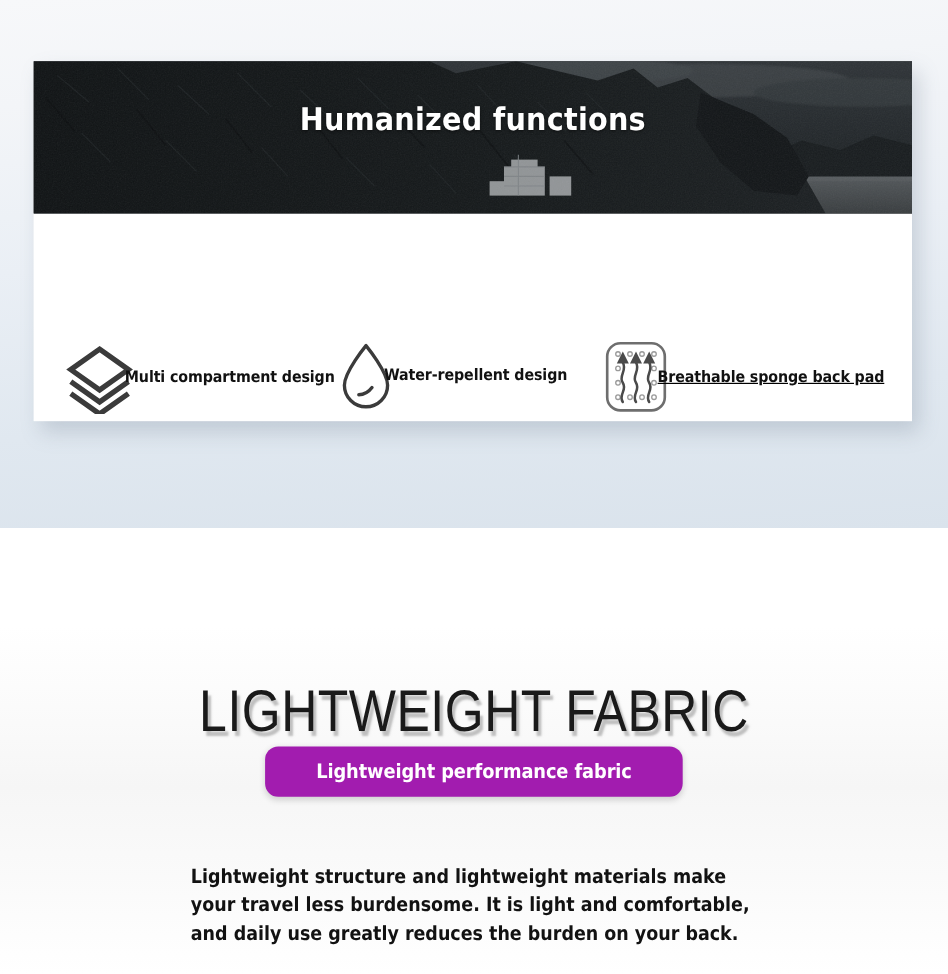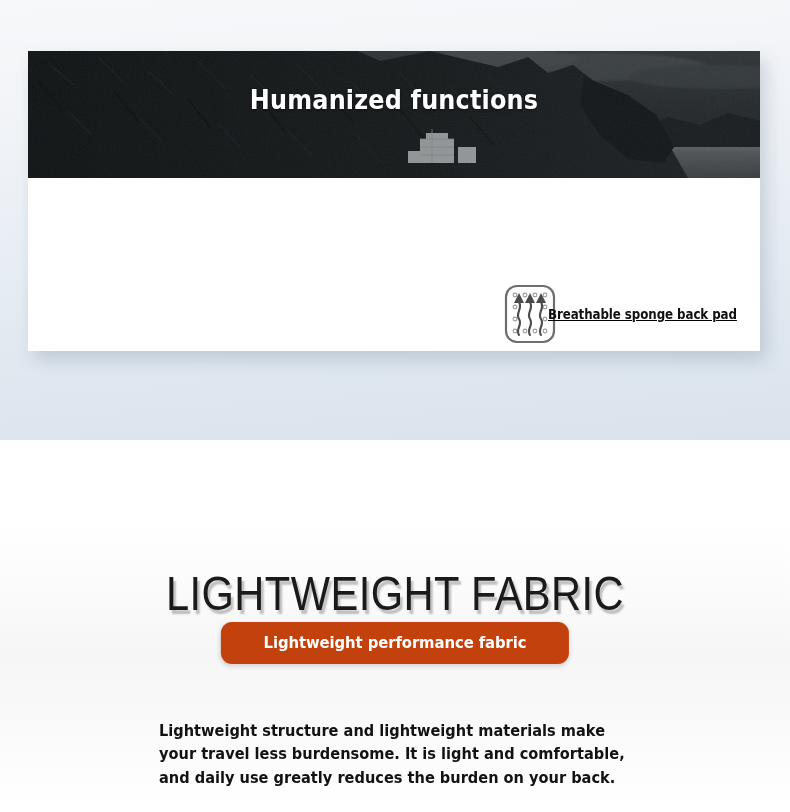--- a/index.html
+++ b/index.html
@@ -112,21 +112,21 @@
     transform: scaleX(0.85);
     letter-spacing: 0.5px;
     text-shadow: 3px 4px 2px rgba(140,140,140,0.55);
     white-space: nowrap;
   }
 
   .fabric-pill {
     position: absolute;
     left: 50%; top: 622px;
     transform: translateX(-50%);
-    background: #c2410c;
+    background: #a21caf;
     color: #ffffff;
     border-radius: 11px;
     padding: 11px 28px 12px 28px;
     font-size: 16.5px;
     font-weight: bold;
     font-family: "DejaVu Sans", sans-serif;
     letter-spacing: -0.1px;
     white-space: nowrap;
     box-shadow: 0 2px 5px rgba(0,0,0,0.16);
   }
@@ -230,21 +230,44 @@
 
           <rect width="732" height="127" filter="url(#grain)" fill="#888" opacity="0.5"></rect>
           <rect width="732" height="127" fill="#000" opacity="0.18"></rect>
         </svg>
 
         <div class="banner-title">Humanized functions</div>
       </div>
 
       <div class="feature-row">
 
-
+        <div class="feature-item feat-1">
+          <span class="feature-icon">
+            <svg width="62" height="62" viewBox="0 0 62 62">
+              <g fill="none" stroke="#3b3b3b" stroke-width="4.4" stroke-linejoin="miter">
+                <path d="M31 8 L55 25 L31 42 L7 25 Z"></path>
+                <path d="M7 35 L31 52 L55 35"></path>
+                <path d="M7 45 L31 62 L55 45"></path>
+              </g>
+            </svg>
+          </span>
+          <span class="feature-label">Multi compartment design</span>
+        </div>
+
+        <div class="feature-item feat-2">
+          <span class="feature-icon">
+            <svg width="50" height="60" viewBox="0 0 50 60">
+              <g fill="none" stroke="#3b3b3b" stroke-width="2.8" stroke-linejoin="round" stroke-linecap="round">
+                <path d="M25 5 C25 5 7 27 7 38 A18 18 0 0 0 43 38 C43 27 25 5 25 5 Z"></path>
+                <path d="M30 40 C27 44 23 46 19 46"></path>
+              </g>
+            </svg>
+          </span>
+          <span class="feature-label">Water-repellent design</span>
+        </div>
 
         <div class="feature-item feat-3">
           <span class="feature-icon">
             <svg width="56" height="62" viewBox="0 0 56 62">
               <rect x="4" y="3" width="48" height="56" rx="11" ry="11" fill="none" stroke="#6e6e6e" stroke-width="2.2"></rect>
               <g fill="none" stroke="#9a9a9a" stroke-width="1.1">
                 <circle cx="13" cy="12" r="1.9"></circle>
                   <circle cx="23" cy="12" r="1.9"></circle>
                 <circle cx="33" cy="12" r="1.9"></circle>
                   <circle cx="43" cy="12" r="1.9"></circle>

